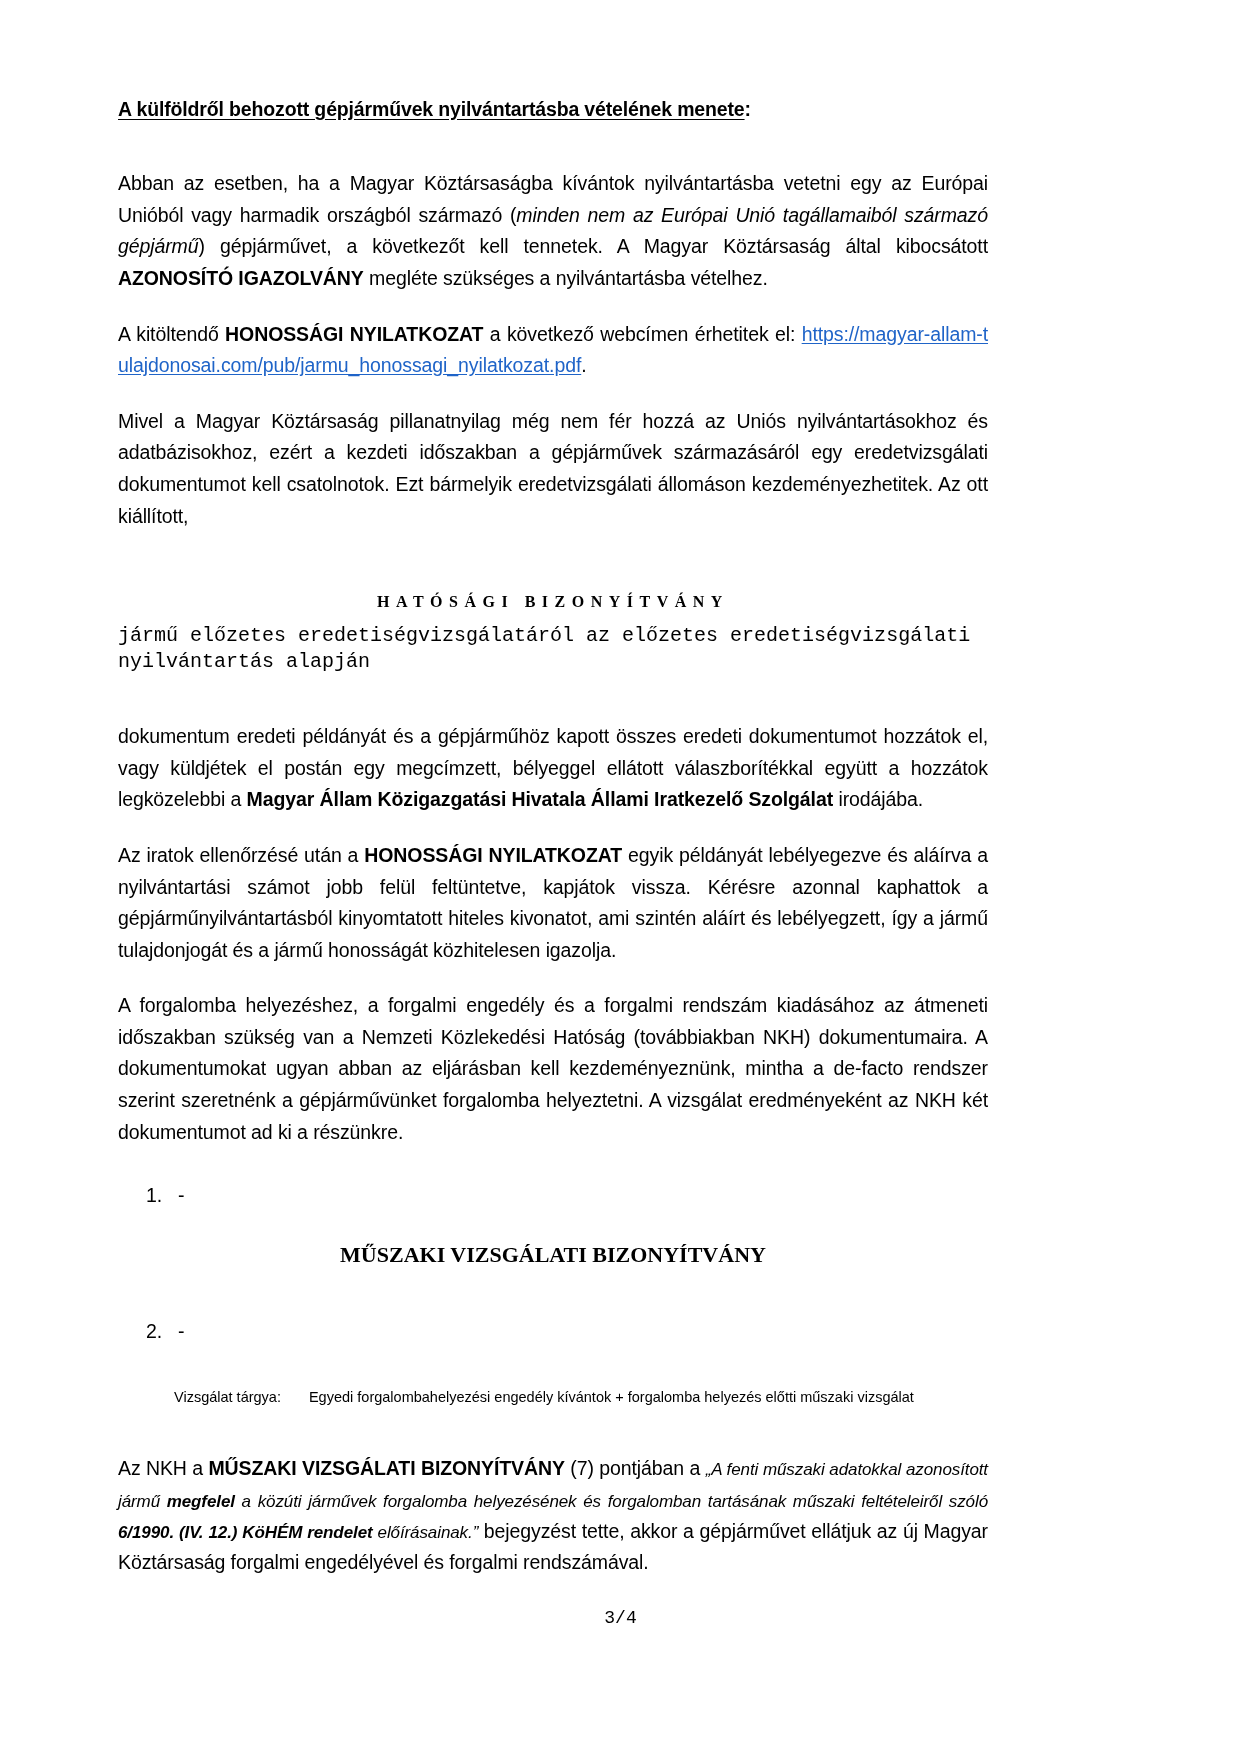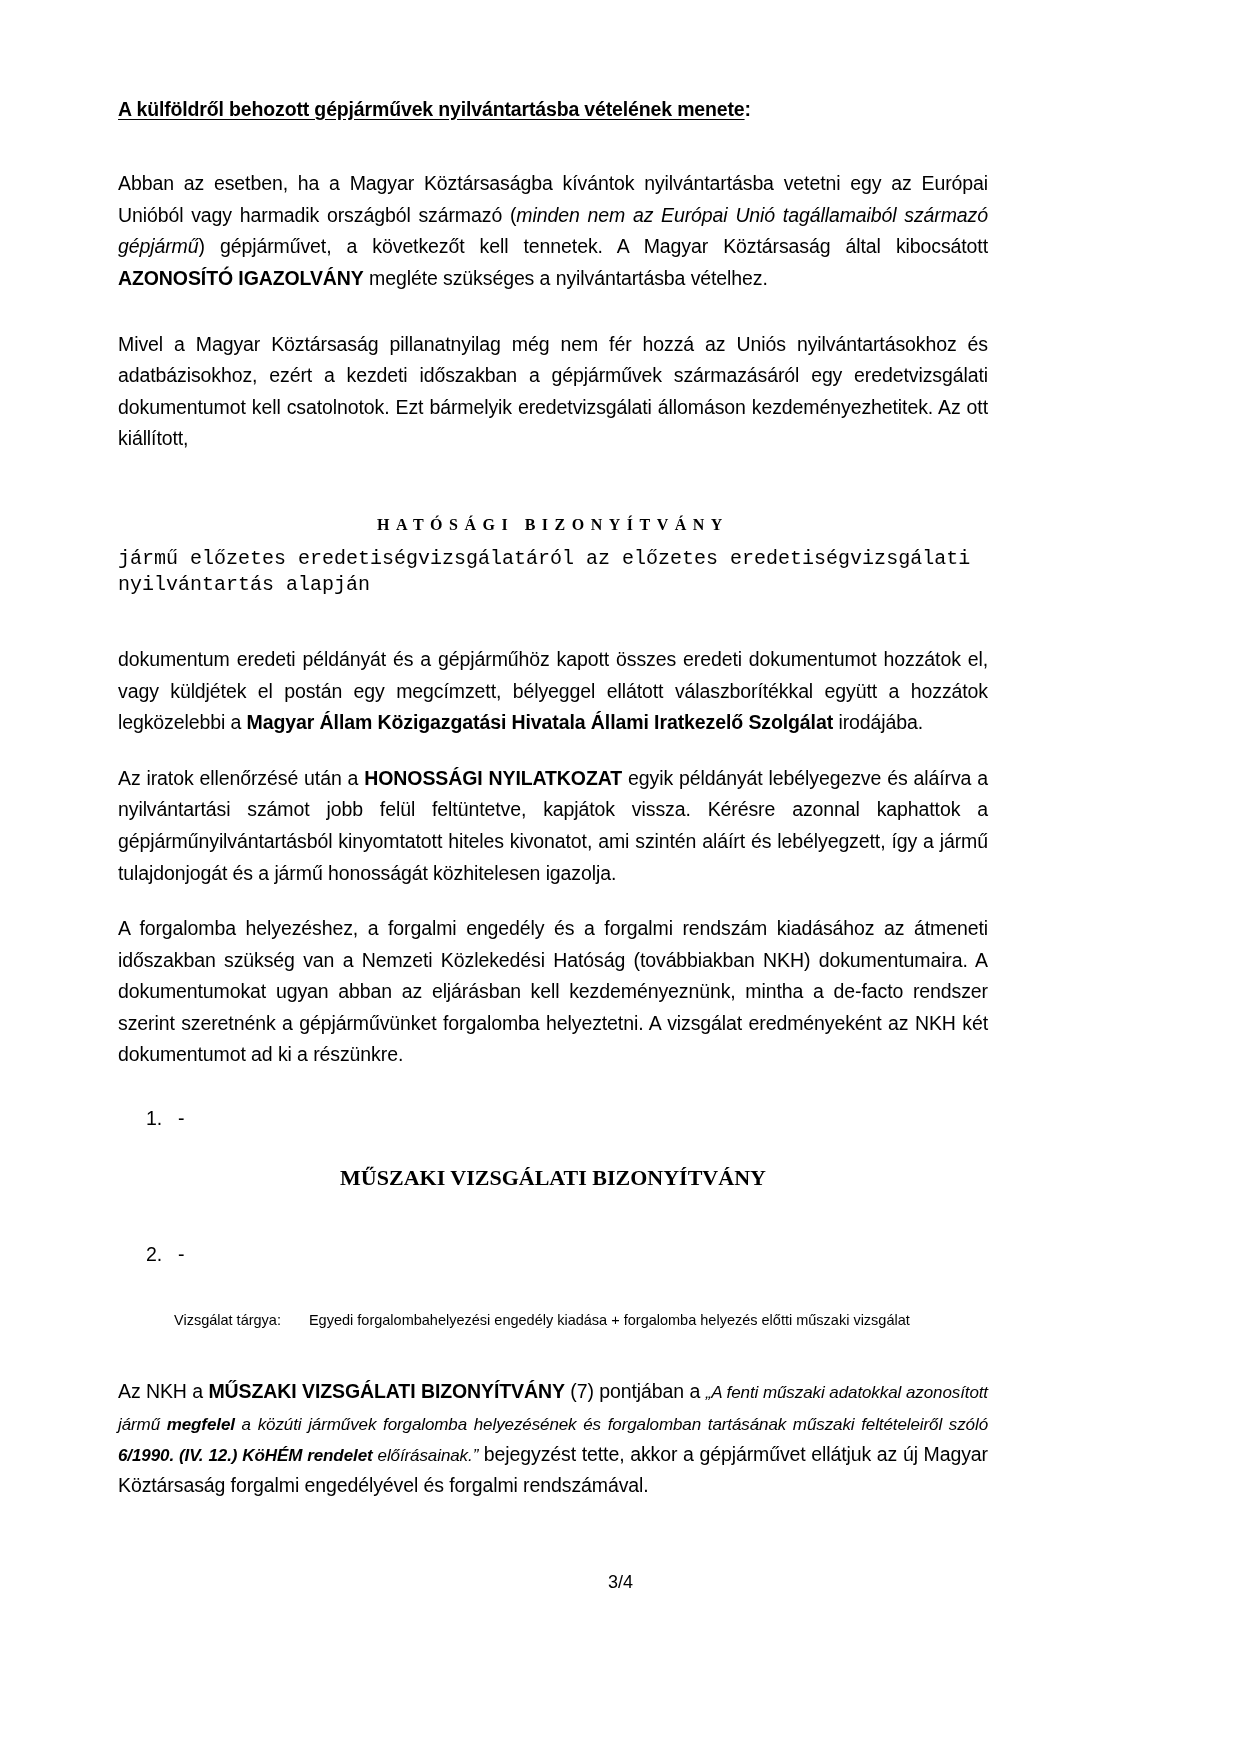--- a/index.html
+++ b/index.html
@@ -148,42 +148,43 @@
     font-size: 17px;
     font-style: italic;
   }
   .quote-bi b { font-weight: bold; }
 
   
   .page-number {
     position: absolute;
     left: 0;
     right: 0;
-    top: 1572px;
-    text-align: center;
-    font-family: Liberation Sans, sans-serif;
+    top: 1608px;
+    text-align: center;
+    font-family: Liberation Mono, monospace;
     font-size: 18px;
     color: #000000;
   }
 </style>
 </head>
 <body>
 
 <div class="page">
 
   <div class="content">
 
     <p class="doc-title"><span class="underlined">A külföldről behozott gépjárművek nyilvántartásba vételének menete</span><span>:</span></p>
 
     <div class="spacer-lg"></div>
 
     <p class="body-par"><span>Abban az esetben, ha a Magyar Köztársaságba kívántok nyilvántartásba vetetni egy az Európai Unióból vagy harmadik országból származó (</span><i>minden nem az Európai Unió tagállamaiból származó gépjármű</i><span>) gépjárművet, a következőt kell tennetek. A Magyar Köztársaság által kibocsátott </span><b>AZONOSÍTÓ IGAZOLVÁNY</b><span> megléte szükséges a nyilvántartásba vételhez.</span></p>
 
     <div class="spacer-xs"></div>
 
+    <p class="body-par"><span>A kitöltendő </span><b>HONOSSÁGI NYILATKOZAT</b><span> a következő webcímen érhetitek el: </span><a class="link" href="#">https://magyar-allam-tulajdonosai.com/pub/jarmu_honossagi_nyilatkozat.pdf</a><span>.</span></p>
 
     <div class="spacer-xs"></div>
 
     <p class="body-par">Mivel a Magyar Köztársaság pillanatnyilag még nem fér hozzá az Uniós nyilvántartásokhoz és adatbázisokhoz, ezért a kezdeti időszakban a gépjárművek származásáról egy eredetvizsgálati dokumentumot kell csatolnotok.  Ezt bármelyik eredetvizsgálati állomáson kezdeményezhetitek. Az ott kiállított,</p>
 
     <div class="spacer-lg"></div>
 
     <p class="cert-heading">HATÓSÁGI BIZONYÍTVÁNY</p>
     <p class="cert-sub">jármű előzetes eredetiségvizsgálatáról az előzetes eredetiségvizsgálati nyilvántartás alapján</p>
 
@@ -211,21 +212,21 @@
 
     <div class="spacer-lg"></div>
 
     <ul class="num-list">
       <li class="num-item"><span class="marker">2.</span><span class="dash">-</span></li>
     </ul>
 
     <div class="spacer-md"></div>
 
 
-    <p class="subject-row"><span class="label">Vizsgálat tárgya:</span><span class="value">Egyedi forgalombahelyezési engedély kiadása + forgalomba helyezés előtti műszaki vizsgálat</span></p>
+    <p class="subject-row"><span class="label">Vizsgálat tárgya:</span><span class="value">Egyedi forgalombahelyezési engedély kívántok + forgalomba helyezés előtti műszaki vizsgálat</span></p>
 
     <div class="spacer-lg"></div>
 
     <p class="legal-par"><span>Az NKH a </span><b>MŰSZAKI VIZSGÁLATI BIZONYÍTVÁNY</b><span> (7) pontjában a </span><span class="quote-bi"><span>„</span><span>A fenti műszaki adatokkal azonosított jármű </span><b>megfelel</b><span> a közúti járművek forgalomba helyezésének és forgalomban tartásának műszaki feltételeiről szóló </span><b>6/1990. (IV. 12.) KöHÉM rendelet</b><span> előírásainak.</span><span>”</span></span><span> bejegyzést tette, akkor a gépjárművet ellátjuk az új Magyar Köztársaság forgalmi engedélyével és forgalmi rendszámával.</span></p>
 
   </div>
 
   <div class="page-number">3/4</div>
 
 </div>

